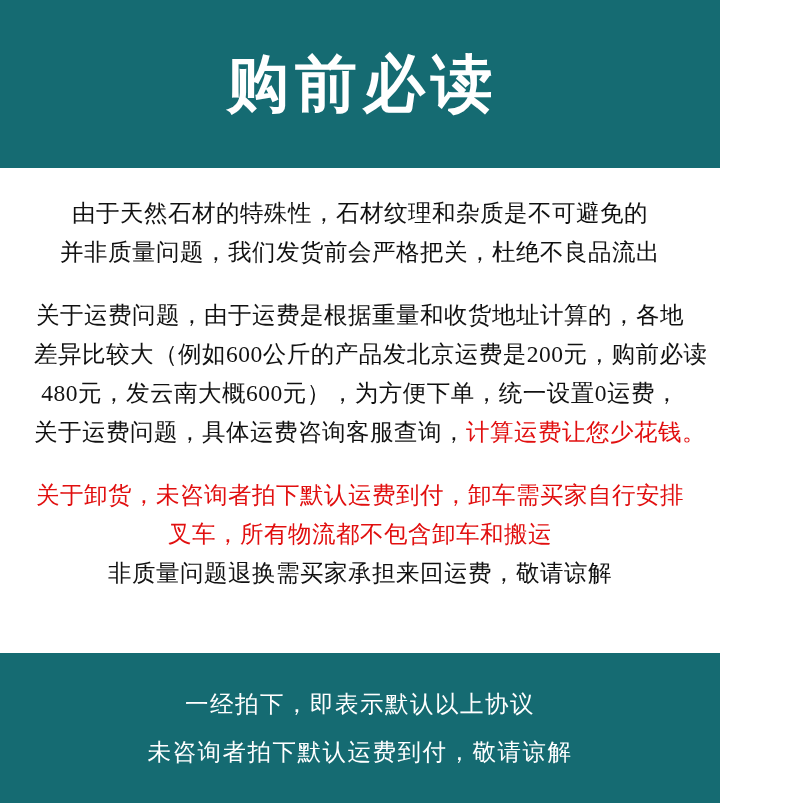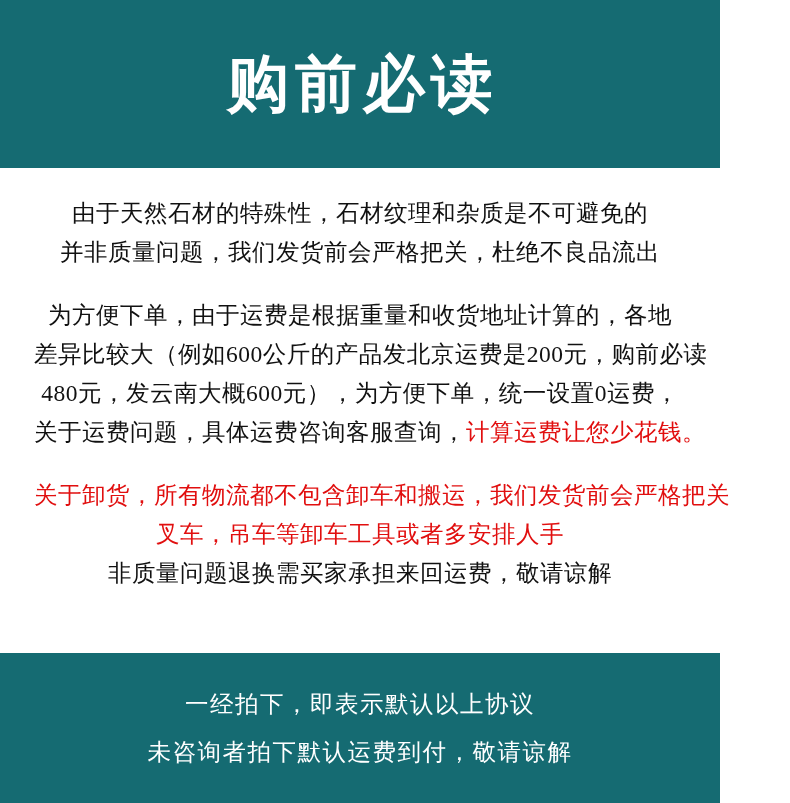--- a/index.html
+++ b/index.html
@@ -92,29 +92,29 @@
   </div>
 
   <div class="body-area">
 
     <div class="para">
       <span class="line">由于天然石材的特殊性，石材纹理和杂质是不可避免的</span>
       <span class="line">并非质量问题，我们发货前会严格把关，杜绝不良品流出</span>
     </div>
 
     <div class="para block-gap">
-      <span class="line">为方便下单，由于运费是根据重量和收货地址计算的，各地</span>
+      <span class="line">关于运费问题，由于运费是根据重量和收货地址计算的，各地</span>
       <span class="line">差异比较大（例如600公斤的产品发北京运费是200元，购前必读</span>
       <span class="line">480元，发云南大概600元），为方便下单，统一设置0运费，</span>
       <span class="line"><span>关于运费问题，具体运费咨询客服查询，</span><span class="red">计算运费让您少花钱。</span></span>
     </div>
 
     <div class="para block-gap red">
-      <span class="line">关于卸货，所有物流都不包含卸车和搬运，我们发货前会严格把关</span>
-      <span class="line">叉车，吊车等卸车工具或者多安排人手</span>
+      <span class="line">关于卸货，未咨询者拍下默认运费到付，卸车需买家自行安排</span>
+      <span class="line">叉车，所有物流都不包含卸车和搬运</span>
     </div>
 
     <div class="para">
       <span class="line">非质量问题退换需买家承担来回运费，敬请谅解</span>
     </div>
 
     <div class="spacer"></div>
   </div>
 
   <div class="footer-band">

